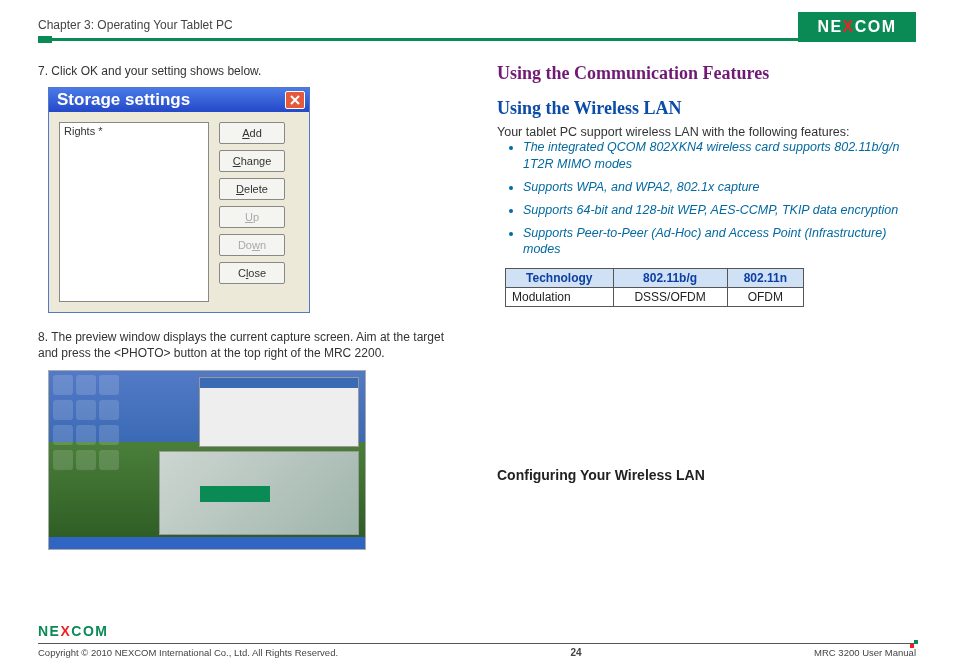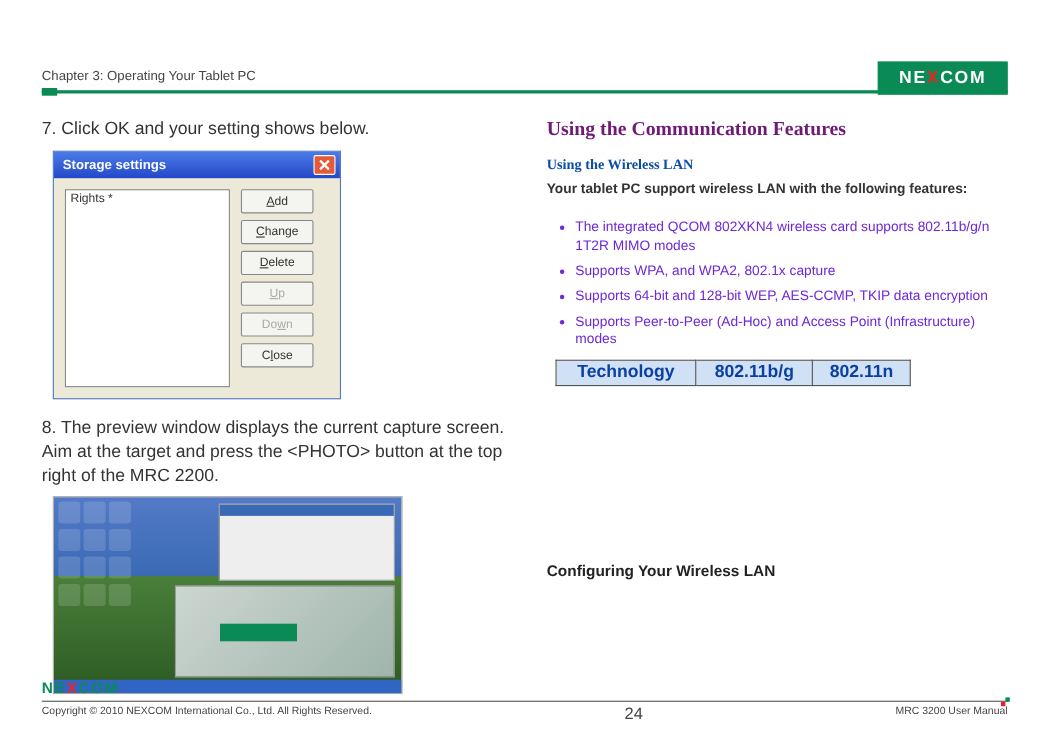--- a/index.html
+++ b/index.html
@@ -1,33 +1,33 @@
 <!DOCTYPE html>
 <html><head>
 <meta charset="utf-8">
 <style>
   * { box-sizing: border-box; margin: 0; padding: 0; }
   body { font-family: "Segoe UI", Arial, sans-serif; background: #fff; color: #222; width: 954px; height: 672px; position: relative; font-size: 12.5px; }
   .page { padding: 18px 38px 0 38px; }
   .header { position: relative; margin-bottom: 22px; }
-  .header-title { font-size: 12px; color: #444; font-weight: 400; margin-top: 44px; }
+  .header-title { font-size: 12px; color: #444; font-weight: 400; }
   .header-rule { height: 3px; background: #0a8a55; margin-top: 6px; position: relative; }
   .header-rule::before { content: ""; position: absolute; left: 0; top: -2px; width: 14px; height: 7px; background: #0a8a55; }
   .logo { position: absolute; right: 0; top: -6px; width: 118px; height: 30px; background: #0a8a55; border: 2px solid #0a8a55; display: flex; align-items: center; justify-content: center; }
   .logo-text { color: #fff; font-weight: 800; font-family: Arial, sans-serif; letter-spacing: 1.5px; font-size: 16px; }
   .logo-text .x { color: #e22; }
   .columns { display: flex; gap: 34px; }
   .col-left { width: 425px; }
   .col-right { flex: 1; }
-  .step { margin-bottom: 8px; font-size: 16px; color: #333; line-height: 1.35; }
+  .step { margin-bottom: 8px; font-size: 12px; color: #333; line-height: 1.35; }
 
   
   .win-storage { width: 262px; border: 1px solid #5477c8; background: #ece9d8; font-family: Tahoma, sans-serif; margin: 4px 0 16px 10px; }
   .win-titlebar { height: 24px; background: linear-gradient(#4a7be8, #2448c8); display: flex; align-items: center; padding: 0 4px 0 8px; }
-  .win-titlebar-text { color: #fff; font-size: 12px; font-weight: 700; flex: 1; }
+  .win-titlebar-text { color: #fff; font-size: 17px; font-weight: 700; flex: 1; }
   .win-close { width: 20px; height: 18px; background: #e35b3b; border: 1px solid #fff; border-radius: 2px; display: flex; align-items: center; justify-content: center; }
   .win-close svg { width: 10px; height: 10px; }
   .win-body { padding: 10px; display: flex; gap: 10px; }
   .win-listbox { width: 150px; height: 180px; background: #fff; border: 1px solid #888; padding: 2px 4px; font-size: 11px; color: #333; }
   .win-buttons { display: flex; flex-direction: column; gap: 6px; }
   .win-btn { width: 66px; height: 22px; border: 1px solid #888; background: #f4f4f0; font-size: 11px; color: #333; text-align: center; line-height: 20px; border-radius: 2px; }
   .win-btn.disabled { color: #aaa; }
   .underline { text-decoration: underline; }
 
   
@@ -35,41 +35,41 @@
   .preview .taskbar { position: absolute; bottom: 0; left: 0; right: 0; height: 12px; background: #3165c4; }
   .preview .dlg { position: absolute; top: 6px; right: 6px; width: 160px; height: 70px; background: #eee; border: 1px solid #999; }
   .preview .dlg .dttl { height: 10px; background: #3b6ab5; }
   .preview .cam { position: absolute; top: 80px; left: 110px; right: 6px; bottom: 14px; background: linear-gradient(135deg, #cdd6d0, #9fb5ac); border: 1px solid #999; }
   .preview .cam .ncx { position: absolute; top: 34px; left: 40px; width: 70px; height: 16px; background: #0a8a55; }
   .preview .icons { position: absolute; top: 4px; left: 4px; display: grid; grid-template-columns: repeat(3, 20px); grid-auto-rows: 22px; gap: 3px; }
   .preview .icons div { width: 20px; height: 20px; background: rgba(255,255,255,.15); border-radius: 3px; }
 
   
   .h1 { font-family: Georgia, serif; font-weight: 700; font-size: 18px; color: #701a75; margin-bottom: 14px; }
-  .h2 { font-family: Georgia, serif; font-weight: 700; font-size: 13px; color: #0a4ca8; margin-bottom: 6px; }
-  .intro { font-size: 12.5px; margin-bottom: 20px; color: #333; font-weight: bold; }
+  .h2 { font-family: Georgia, serif; font-weight: 700; font-size: 18px; color: #0a4ca8; margin-bottom: 6px; }
+  .intro { font-size: 12.5px; margin-bottom: 0; color: #333; }
   .bullets { list-style: disc; padding-left: 26px; margin-bottom: 10px; }
-  .bullets li { font-size: 12.5px; color: #6d28d9; line-height: 1.35; margin-bottom: 6px; }
-  table.tech { border-collapse: collapse; width: 323px; margin-left: 8px; font-size: 16px; }
+  .bullets li { font-size: 12.5px; color: #0369a1; line-height: 1.35; margin-bottom: 6px; font-style: italic; }
+  table.tech { border-collapse: collapse; width: 299px; margin-left: 8px; font-size: 12px; }
   table.tech th { background: #d0e0f5; border: 1px solid #555; color: #0b3fa0; font-weight: 700; padding: 2px 6px; }
   table.tech td { border: 1px solid #555; padding: 2px 6px; text-align: center; vertical-align: top; }
   table.tech td.lab { text-align: left; }
   .configuring { font-weight: 700; font-size: 14px; margin-top: 160px; }
 
   
   .footer { position: absolute; left: 38px; right: 38px; bottom: 14px; }
   .footer-rule { height: 0; border-top: 1px solid #555; position: relative; }
   .footer-sq { position: absolute; right: -2px; top: -4px; width: 8px; height: 8px; }
   .footer-sq::before, .footer-sq::after { content: ""; position: absolute; width: 4px; height: 4px; background: #0a8a55; }
   .footer-sq::before { top: 0; left: 4px; }
   .footer-sq::after { top: 4px; left: 0; background: #e22; }
   .footer-logo { position: absolute; left: 0; top: -20px; font-weight: 800; font-family: Arial, sans-serif; letter-spacing: 1.5px; font-size: 14px; color: #0a8a55; }
   .footer-logo .x { color: #e22; }
   .footer-row { display: flex; justify-content: space-between; font-size: 9.5px; color: #444; padding-top: 3px; gap: 46px; }
-  .footer-page { font-weight: 400; font-size: 15px; }
+  .footer-page { font-weight: 700; font-size: 10px; }
 </style>
 </head>
 <body>
 
 <div class="page">
   <div class="header">
     <div class="header-title">Chapter 3: Operating Your Tablet PC</div>
     <div class="logo">
       <span class="logo-text">NE<span class="x">X</span>COM</span>
     </div>
@@ -142,20 +142,25 @@
         <li>Supports Peer-to-Peer (Ad-Hoc) and Access Point (Infrastructure) modes</li>
       </ul>
 
       <table class="tech">
         <tbody>
             <tr>
           <th>Technology</th>
           <th>802.11b/g</th>
           <th>802.11n</th>
         </tr>
+        <tr>
+          <td class="lab">Modulation</td>
+          <td>DSSS/OFDM</td>
+          <td>OFDM</td>
+        </tr>
       </tbody>
         </table>
 
       <p class="configuring">Configuring Your Wireless LAN</p>
     </div>
   </div>
 </div>
 
 <div class="footer">
   <div class="footer-logo">NE<span class="x">X</span>COM</div>

